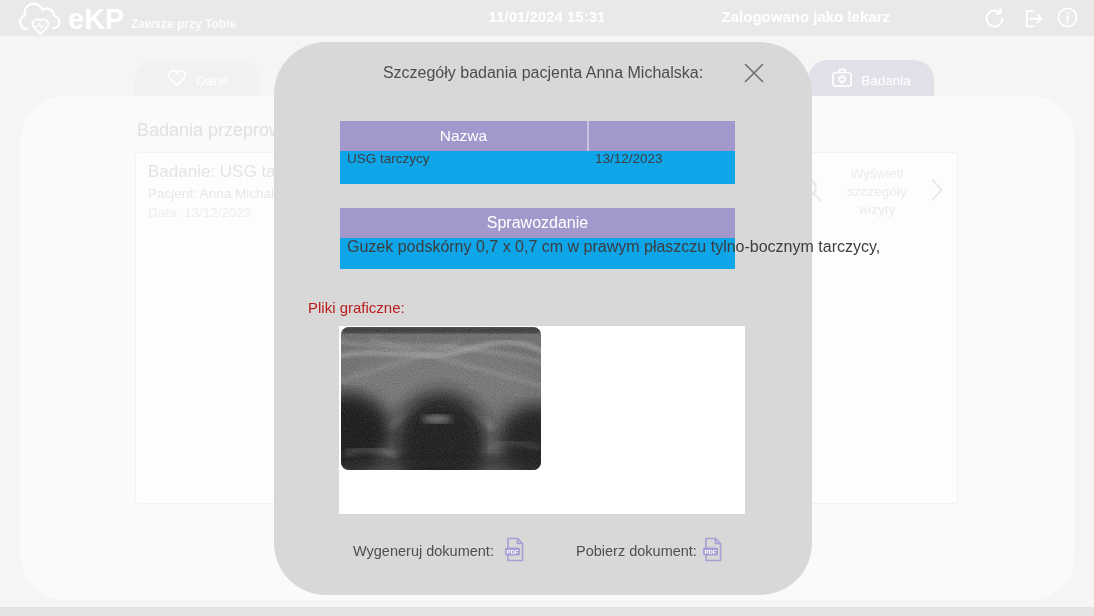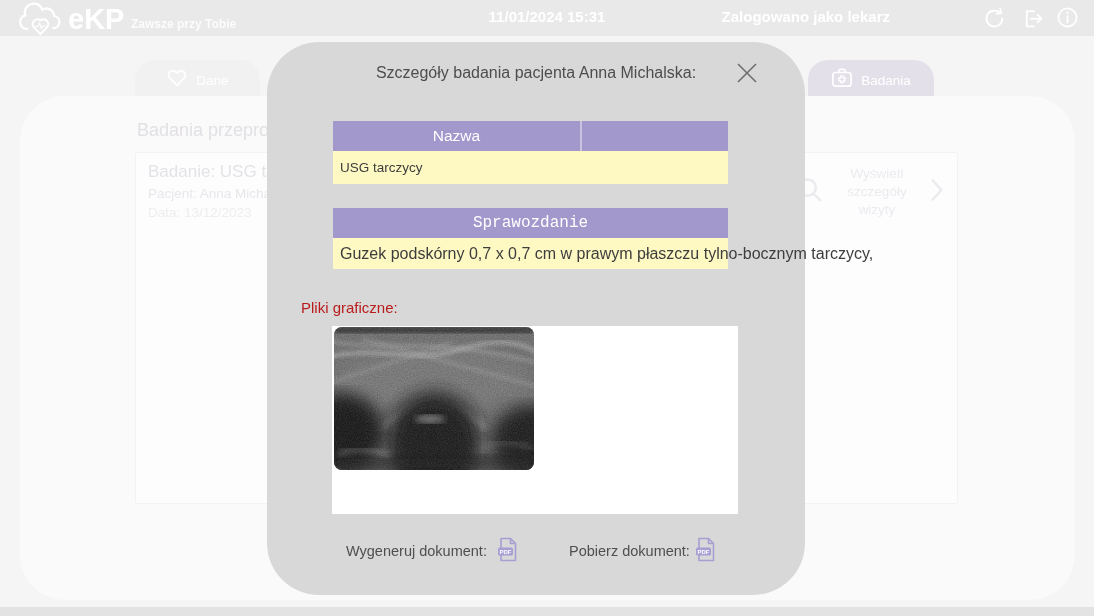--- a/index.html
+++ b/index.html
@@ -29,33 +29,33 @@
   .exam-card { position:absolute; left:115px; top:56px; width:823px; height:352px; background:#fdfdfd; border:1px solid #f2f1f4; border-radius:3px; }
   .exam-title { position:absolute; left:12px; top:9px; font-size:17px; color:#e4e2e7; }
   .exam-patient { position:absolute; left:12px; top:33px; font-size:13.5px; color:#e8e6eb; }
   .exam-date { position:absolute; left:12px; top:52px; font-size:13.5px; color:#eeedf0; }
   .card-action { position:absolute; left:660px; top:12px; display:flex; align-items:center; gap:10px; cursor:pointer; }
   .view-details-label { width:86px; text-align:center; font-size:13.5px; line-height:1.35; color:#eceaef; }
 
   .footer { position:absolute; left:0; bottom:0; width:1094px; height:9px; background:#e3e3e3; z-index:6; }
 
   
-  .modal { position:absolute; left:267px; top:42px; width:538px; height:553px; background:#d8d8d8; border-radius:52px; z-index:10; }
+  .modal { position:absolute; left:274px; top:42px; width:538px; height:553px; background:#d8d8d8; border-radius:52px; z-index:10; }
   .modal-title { position:absolute; left:0; top:22px; width:478px; text-align:center; padding-left:60px; font-size:16px; color:#4d4d4d; }
   .modal-close { position:absolute; left:466px; top:17px; width:28px; height:28px; cursor:pointer; }
 
   .mtable { position:absolute; left:22px; width:439px;padding-left:44px; }
   .mtable.t1 { top:79px; }
   .mtable.t2 { top:166px; }
   .mtable-head { display:flex; height:30px; background:#a298cb; }
   .mtable-head .hc { flex:0 0 247px; display:flex; align-items:center; justify-content:center; color:#ffffff; font-size:15.5px; }
   .mtable-head .hdiv { flex:0 0 2px; background:#c9c3df; }
   .mtable-head .hc2 { flex:1; display:flex; align-items:center; justify-content:center; color:#ffffff; font-size:15.5px; }
-  .mtable-head.single { justify-content:center; align-items:center; color:#fff; font-size:16px;font-family:Liberation Mono, monospace; }
-  .mtable-row { display:flex; background:#fef9c3; height:33px; align-items:center; }
+  .mtable-head.single { justify-content:center; align-items:center; color:#fff; font-size:16px; }
+  .mtable-row { display:flex; background:#0ea5e9; height:33px; align-items:flex-start; }
   .mtable-row .c1 { flex:0 0 249px; padding-left:7px; font-size:13.5px; color:#3d3d3d; }
   .mtable-row .c2 { flex:1; padding-left:6px; font-size:13.5px; color:#3d3d3d; }
   .mtable-row.single { height:31px; }
   .mtable-row.single .full { padding-left:7px; font-size:16px; color:#3d3d3d; white-space:nowrap; }
 
   .files-label { position:absolute; left:34px; top:257px; font-size:15px; color:#b91c1c; }
   .files-box { position:absolute; left:65px; top:284px; width:406px; height:188px; background:#ffffff; }
   .us-thumb { position:absolute; left:2px; top:1px; width:200px; height:143px; border-radius:8px; overflow:hidden; cursor:pointer; }
   .us-thumb svg { display:block; }
 
@@ -155,20 +155,21 @@
     </svg>
   </div>
 
   <div class="mtable t1">
     <div class="mtable-head">
       <div class="hc">Nazwa</div>
       <div class="hdiv"></div>
     </div>
     <div class="mtable-row">
       <div class="c1">USG tarczycy</div>
+      <div class="c2">13/12/2023</div>
     </div>
   </div>
 
   <div class="mtable t2">
     <div class="mtable-head single">Sprawozdanie</div>
     <div class="mtable-row single">
       <div class="full">Guzek podskórny 0,7 x 0,7 cm w prawym płaszczu tylno-bocznym tarczycy,</div>
     </div>
   </div>
 

